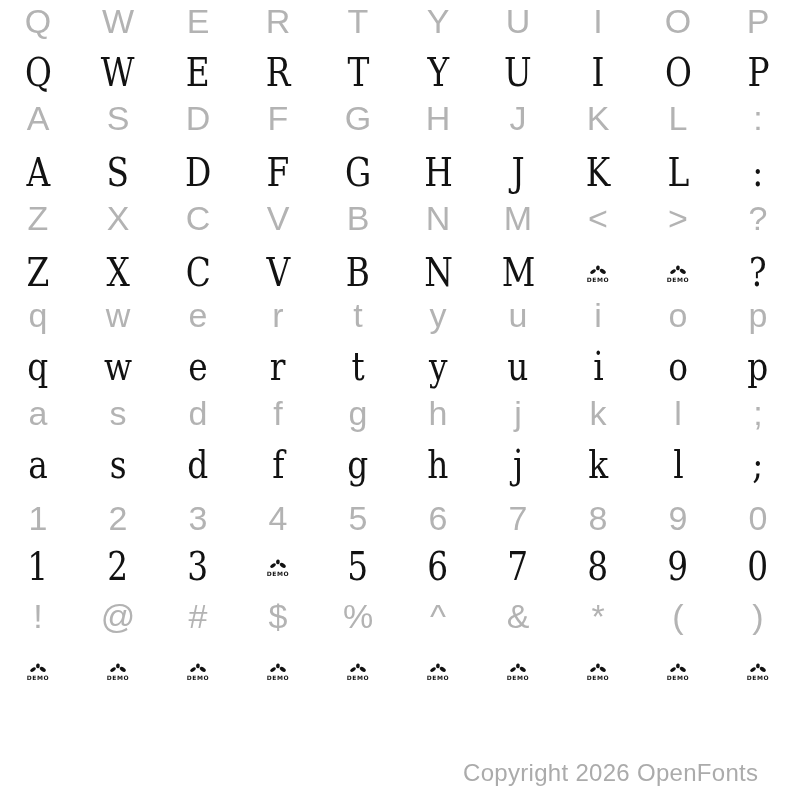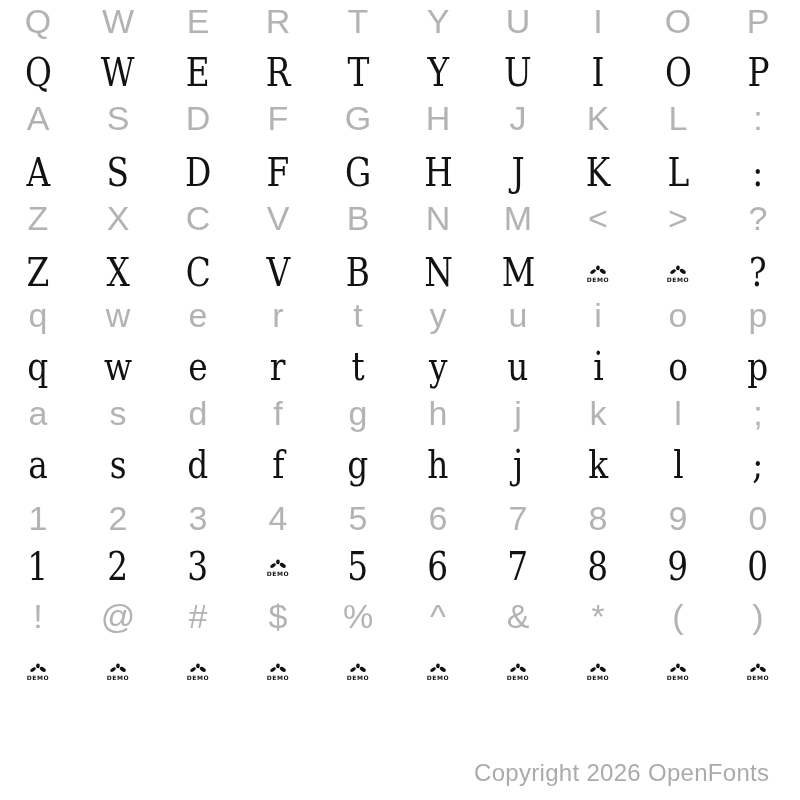--- a/index.html
+++ b/index.html
@@ -53,21 +53,21 @@
     font-family: "DejaVu Sans", sans-serif;
     font-size: 6px;
     font-weight: bold;
     letter-spacing: 0.6px;
     line-height: 1;
     margin-top: 1px;
     color: var(--ink, #121212);
   }
   #footer-copyright {
     position: absolute;
-    left: 474px;
+    left: 463px;
     top: 759px;
     font-family: "Liberation Sans", sans-serif;
     font-size: 24px;
     letter-spacing: 0.3px;
     color: var(--footer-gray, #ababab);
   }
 </style>
 </head>
 <body>
 

